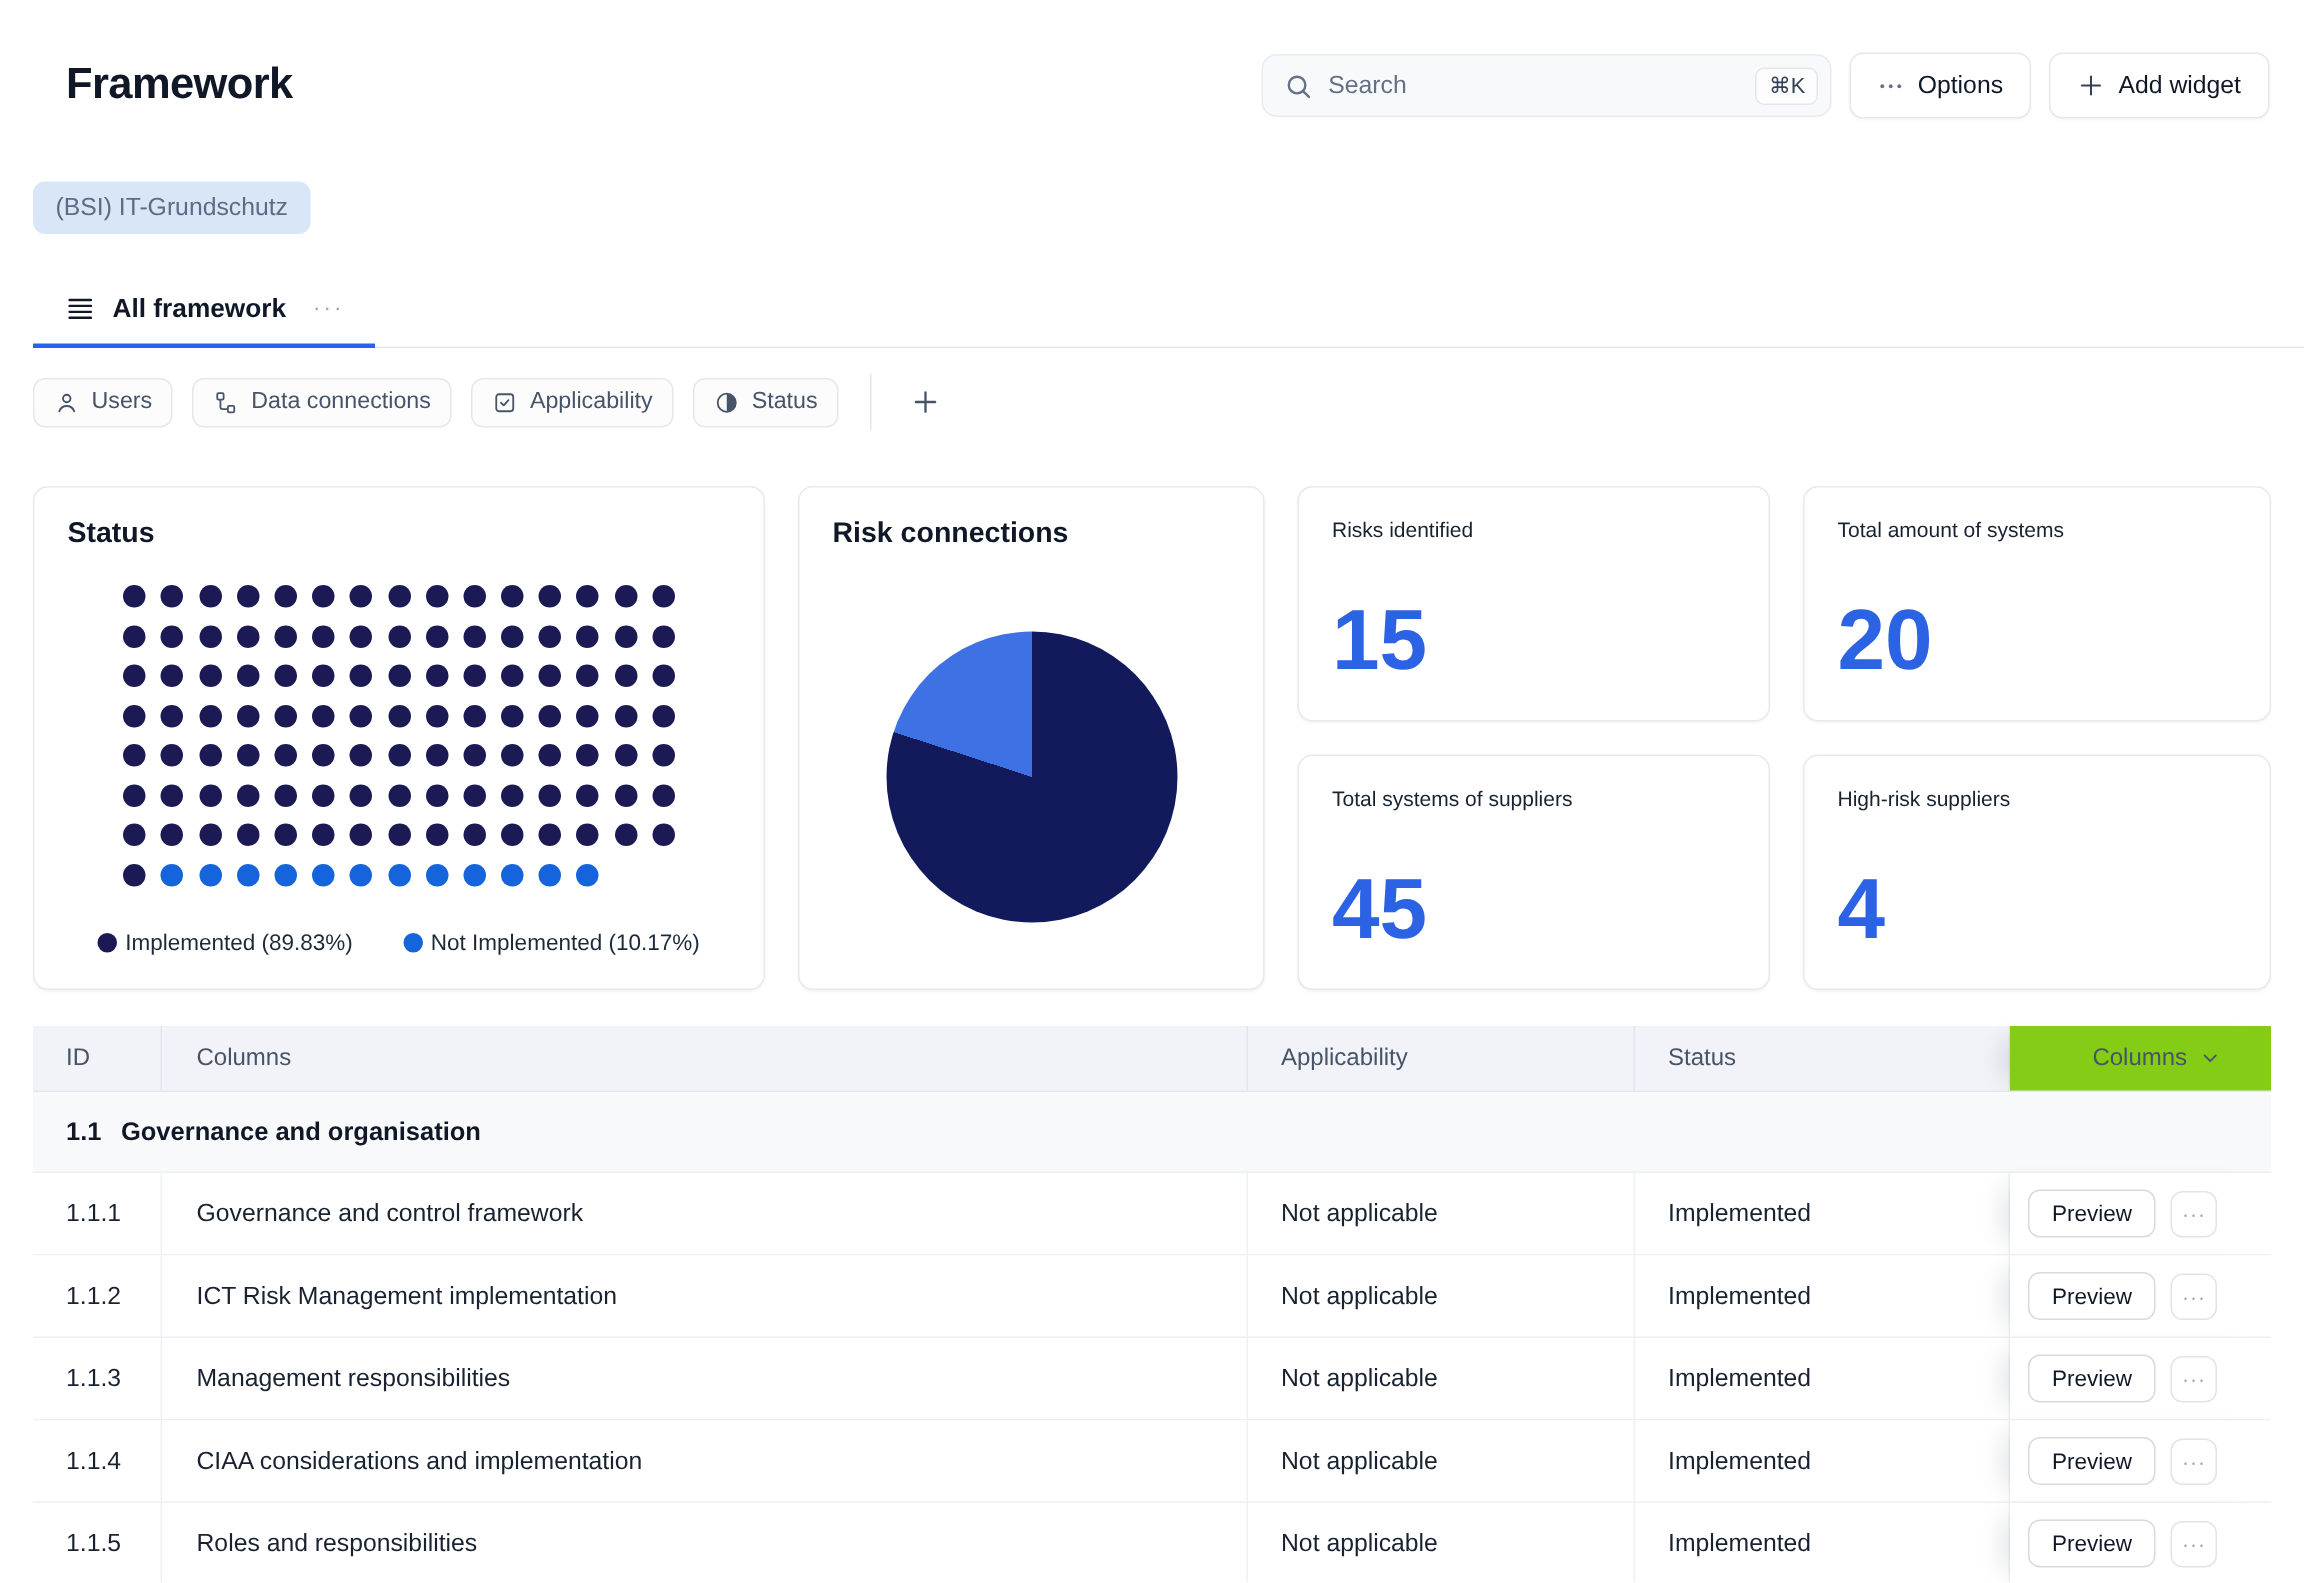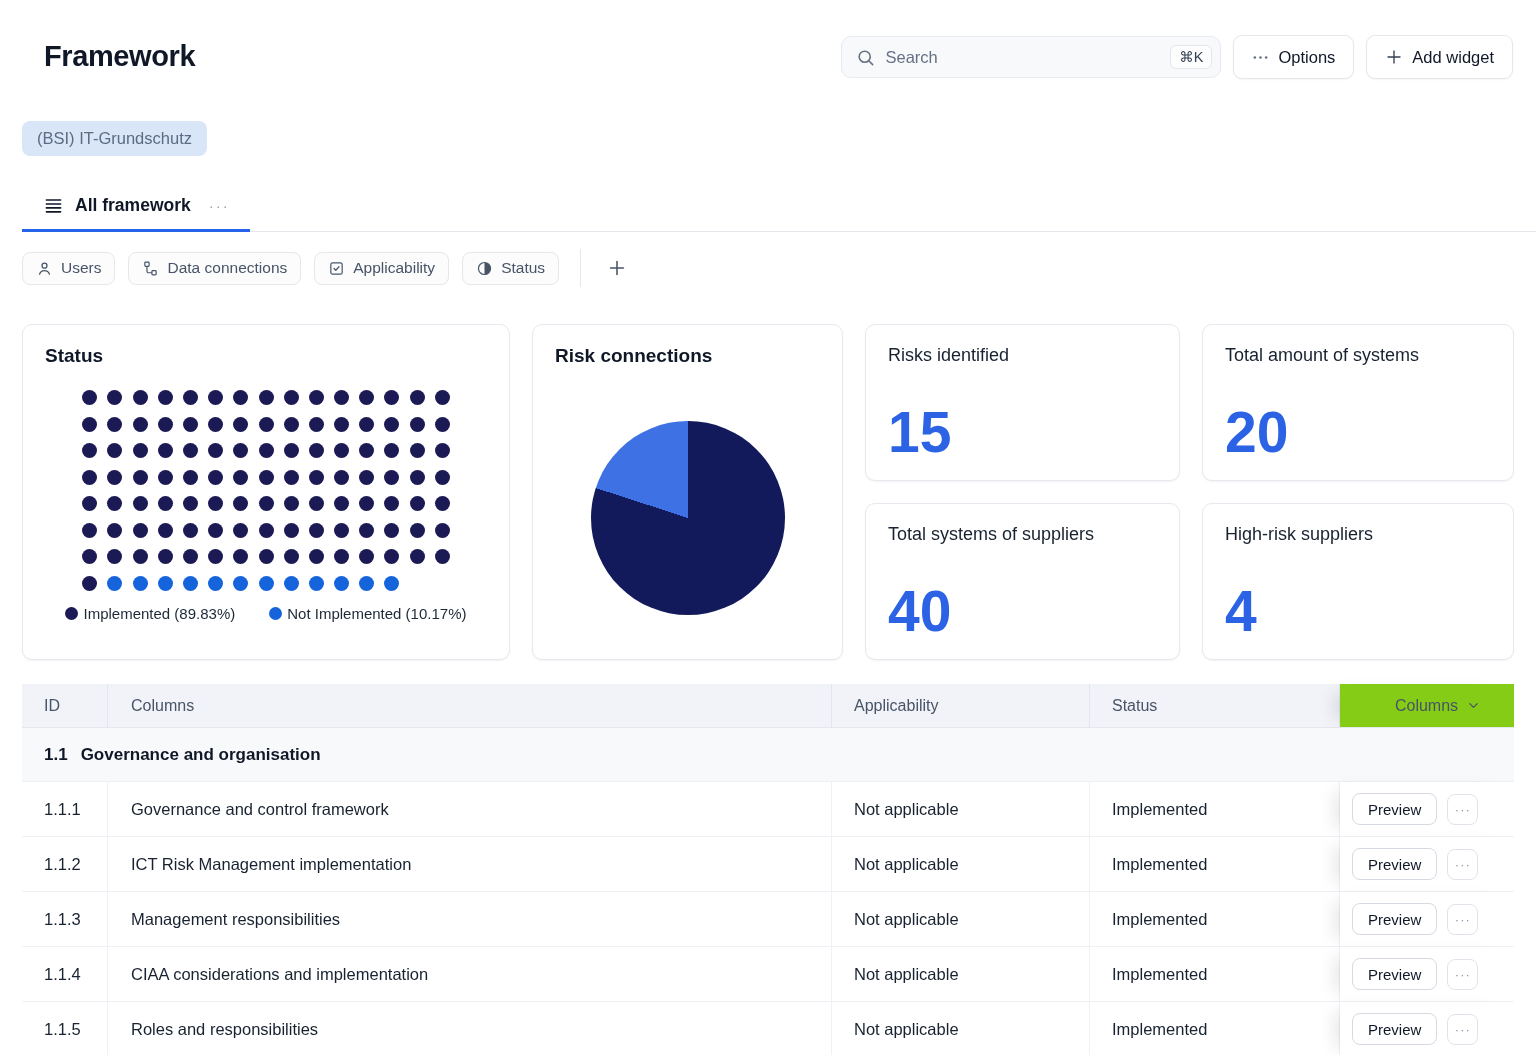--- a/index.html
+++ b/index.html
@@ -51,27 +51,27 @@
            grid-template-columns:488px 311px 315px 312px;
            grid-template-rows:157px 157px; gap:22px; }
   .card { background:#fff; border:1px solid #e6e9ef; border-radius:10px;
           box-shadow:0 1px 2px rgba(16,24,40,.05); padding:20px 22px; }
   .card-title { font-size:19px; font-weight:700; color:#101828; }
   .big { grid-row:1 / span 2; }
 
   .dotgrid { display:grid; grid-template-columns:repeat(15,15px); gap:11.5px 10.2px;
              width:fit-content; margin:23px auto 0; }
   .dot { width:15px; height:15px; border-radius:50%; }
-  .status-legend { display:flex; justify-content:center; gap:34px; margin-top:14px; }
+  .status-legend { display:flex; justify-content:center; gap:34px; margin-top:29px; }
   .leg-item { display:flex; align-items:center; gap:5px; font-size:15px; color:#1d2939; }
   .leg-dot { width:13px; height:13px; border-radius:50%; }
 
   .pie { width:194px; height:194px; border-radius:50%; margin:54px auto 0; }
 
-  .kpi-label { font-size:18px; color:#182230; }
+  .kpi-label { font-size:14px; color:#182230; }
   .kpi-value { font-size:57px; font-weight:700; color:#2b63e4; margin-top:38px; line-height:1; }
 
   
   .table { margin:24px 22px 0 22px; display:grid;
            grid-template-columns:86px 724px 258px 250px 174px; }
   .th { background:#f1f3f8; height:44px; display:flex; align-items:center;
         font-size:16px; color:#475467; padding-left:22px;
         border-bottom:1px solid #e4e7ec; border-right:1px solid #e2e6ee; }
   .th.last { background:#84cc16; border-right:none; justify-content:center; gap:8px;
              color:#475467; box-shadow:-14px 0 18px -10px rgba(16,24,40,.14); }
@@ -340,21 +340,21 @@
   <div class="card">
         <div class="kpi-label">Risks identified</div>
         <div class="kpi-value">15</div>
       </div>
       <div class="card">
         <div class="kpi-label">Total amount of systems</div>
         <div class="kpi-value">20</div>
       </div>
       <div class="card">
         <div class="kpi-label">Total systems of suppliers</div>
-        <div class="kpi-value">40</div>
+        <div class="kpi-value">45</div>
       </div>
       <div class="card">
         <div class="kpi-label">High-risk suppliers</div>
         <div class="kpi-value">4</div>
       </div>
     </div>
 
   
   <div class="table" id="table">
     <div class="th">ID</div>

